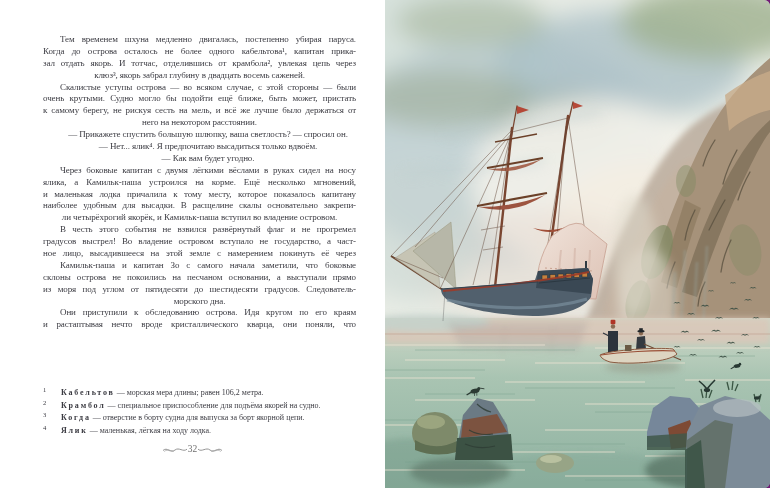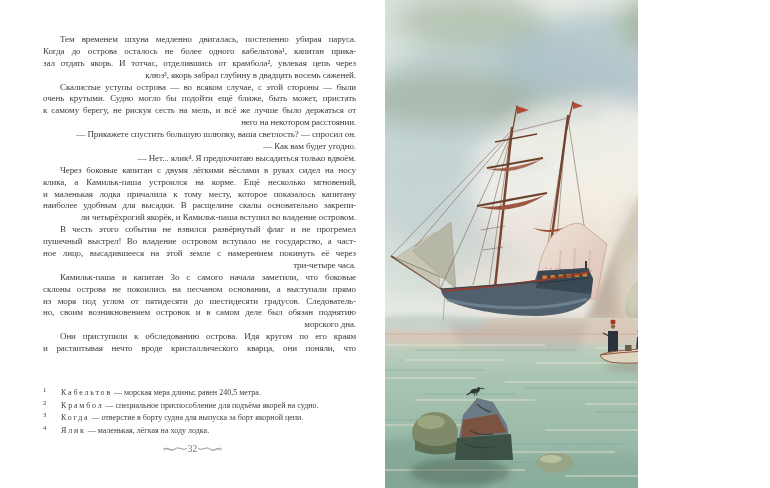--- a/index.html
+++ b/index.html
@@ -1,33 +1,33 @@
 <!DOCTYPE html>
 <html lang="ru"><head>
 <meta charset="utf-8">
 <style>
   html,body{margin:0;padding:0;background:#ffffff;}
-  .stage{position:relative;width:638px;height:488px;background:#701a75;overflow:hidden;
+  .stage{position:relative;width:770px;height:488px;background:#701a75;overflow:hidden;
          font-family:"Liberation Serif",serif;}
   .page-left{position:absolute;left:0;top:0;width:385px;height:488px;background:#fff;}
   .page-right{position:absolute;left:385px;top:0;width:385px;height:488px;
               border-radius:0 6px 6px 0;overflow:hidden;}
   .text-col{position:absolute;left:43px;top:34px;width:313px;
             font-size:9px;line-height:11.9px;letter-spacing:-0.1px;color:#3b3b42;}
-  .ln{white-space:nowrap;text-align:right;height:11.9px;}
+  .ln{white-space:nowrap;text-align:center;height:11.9px;}
   .ln.j{text-align:justify;text-align-last:justify;}
   .ln.fi{text-indent:17px;}
   .footnotes{position:absolute;left:43px;top:384px;width:313px;
              font-size:8px;line-height:12.6px;color:#3b3b42;}
   .fn{white-space:nowrap;height:12.6px;}
   .fn-num{display:inline-block;width:18px;font-size:6.6px;vertical-align:3.2px;color:#3b3b42;}
-  .fn-term{letter-spacing:1.8px;}
+  .fn-term{letter-spacing:1.8px;font-weight:bold;}
   .fn-def{margin-left:2px;}
   .page-footer{position:absolute;left:0;top:444px;width:385px;display:flex;
-               align-items:center;justify-content:center;gap:0;color:#6f6f6f;font-size:9.5px;}
+               align-items:flex-end;justify-content:center;gap:0;color:#6f6f6f;font-size:9.5px;}
   .flourish{display:block;}
   .flourish.flip{transform:scaleX(-1);}
   svg.illu{display:block;width:385px;height:488px;}
 </style>
 </head>
 <body>
 
 <div class="stage">
 
   <div class="page-left">
@@ -45,58 +45,56 @@
         <div class="ln j">очень крутыми. Судно могло бы подойти ещё ближе, быть может, пристать</div>
         <div class="ln j">к самому берегу, не рискуя сесть на мель, и всё же лучше было держаться от</div>
         <div class="ln">него на некотором расстоянии.</div>
       </div>
 
 
       <div class="para">
         <div class="ln fi">— Прикажете спустить большую шлюпку, ваша светлость? — спросил он.</div>
       </div>
       <div class="para">
+        <div class="ln fi">— Нет... ялик⁴. Я предпочитаю высадиться только вдвоём.</div>
+      </div>
+      <div class="para">
         <div class="ln fi">— Как вам будет угодно.</div>
-      </div>
-      <div class="para">
-        <div class="ln fi">— Нет... ялик⁴. Я предпочитаю высадиться только вдвоём.</div>
       </div>
 
       <div class="para">
         <div class="ln fi j">Через боковые капитан с двумя лёгкими вёслами в руках сидел на носу</div>
         <div class="ln j">ялика, а Камильк-паша устроился на корме. Ещё несколько мгновений,</div>
         <div class="ln j">и маленькая лодка причалила к тому месту, которое показалось капитану</div>
         <div class="ln j">наиболее удобным для высадки. В расщелине скалы основательно закрепи-</div>
         <div class="ln">ли четырёхрогий якорёк, и Камильк-паша вступил во владение островом.</div>
       </div>
 
       <div class="para">
         <div class="ln fi j">В честь этого события не взвился развёрнутый флаг и не прогремел</div>
-        <div class="ln j">пушечный выстрел! Во владение островом вступало не государство, а част-</div>
+        <div class="ln j">градусов выстрел! Во владение островом вступало не государство, а част-</div>
         <div class="ln j">ное лицо, высадившееся на этой земле с намерением покинуть её через</div>
-        <div class="ln">три-четыре часа.</div>
       </div>
 
       <div class="para">
         <div class="ln fi j">Камильк-паша и капитан Зо с самого начала заметили, что боковые</div>
         <div class="ln j">склоны острова не покоились на песчаном основании, а выступали прямо</div>
         <div class="ln j">из моря под углом от пятидесяти до шестидесяти градусов. Следователь-</div>
-        <div class="ln j">но, своим возникновением островок и в самом деле был обязан поднятию</div>
         <div class="ln">морского дна.</div>
       </div>
 
       <div class="para">
         <div class="ln fi j">Они приступили к обследованию острова. Идя кругом по его краям</div>
         <div class="ln j">и растаптывая нечто вроде кристаллического кварца, они поняли, что</div>
       </div>
     </div>
 
     <div class="footnotes">
       <div class="fn">
-        <span class="fn-num">1</span><span class="fn-term">Кабельтов</span><span class="fn-def">— морская мера длины; равен 240,5 метра.</span>
+        <span class="fn-num">1</span><span class="fn-term">Кабельтов</span><span class="fn-def">— морская мера длины; равен 106,2 метра.</span>
       </div>
       <div class="fn">
         <span class="fn-num">2</span><span class="fn-term">Крамбол</span><span class="fn-def">— специальное приспособление для подъёма якорей на судно.</span>
       </div>
       <div class="fn">
         <span class="fn-num">3</span><span class="fn-term">Когда</span><span class="fn-def">— отверстие в борту судна для выпуска за борт якорной цепи.</span>
       </div>
       <div class="fn">
         <span class="fn-num">4</span><span class="fn-term">Ялик</span><span class="fn-def">— маленькая, лёгкая на ходу лодка.</span>
       </div>

